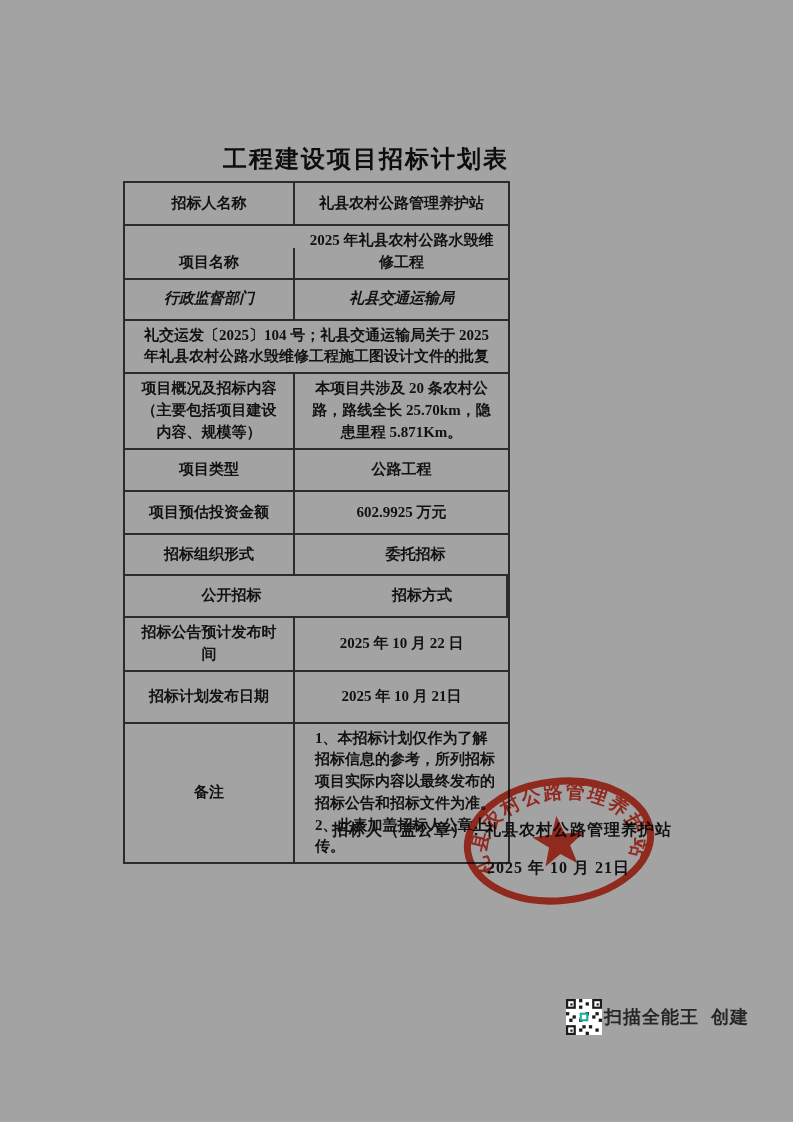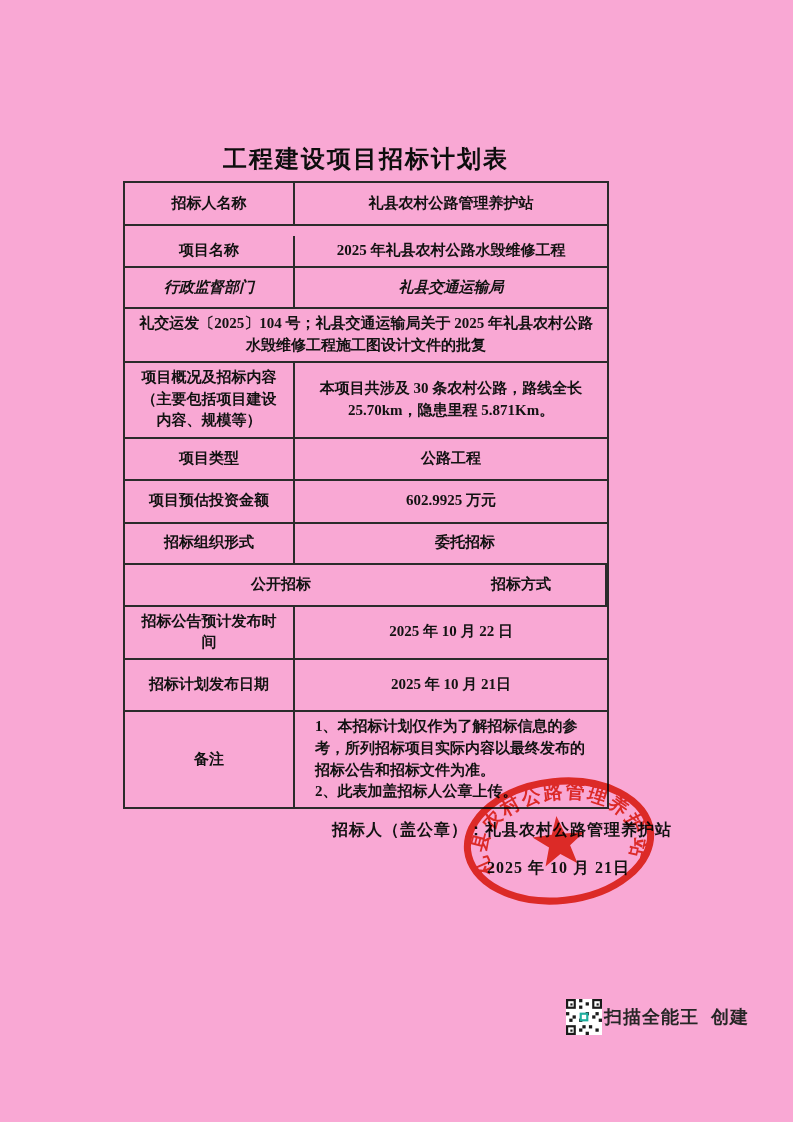--- a/index.html
+++ b/index.html
@@ -1,36 +1,36 @@
 <!DOCTYPE html>
 <html><head>
 <meta charset="utf-8">
 <style>
   html,body{margin:0;padding:0;background:#e9e9e9;}
   .page{
     position:relative;
     width:793px;height:1122px;
     margin:0 auto;
-    background:#f9a8d4;
+    background:#a3a3a3;
     font-family:"Liberation Serif","DejaVu Serif",serif;
     color:#121212;
     overflow:hidden;
   }
   .doc-title{
     position:absolute;
     top:143px;left:123px;width:486px;
     text-align:center;
     font-family:"Liberation Sans","DejaVu Sans",sans-serif;
     font-size:24px;font-weight:700;
     letter-spacing:2px;
     color:#0e0e0e;
   }
   .tbl{
     position:absolute;
-    top:181px;left:123px;width:486px;
+    top:181px;left:123px;width:387px;
     border:2px solid #2b2b2b;
     box-sizing:border-box;
   }
   .tr{display:flex;border-bottom:2px solid #2b2b2b;}
   .tr:last-child{border-bottom:none;}
   .td{
     box-sizing:border-box;
     display:flex;align-items:center;justify-content:center;
     font-size:15px;line-height:1.45;
     padding:4px 10px;
@@ -99,21 +99,21 @@
     </div>
     <div class="tr">
       <div class="td label">行政监督部门</div>
       <div class="td value">礼县交通运输局</div>
     </div>
     <div class="tr">
       <div class="td value">礼交运发〔2025〕104 号；礼县交通运输局关于 2025 年礼县农村公路水毁维修工程施工图设计文件的批复</div>
     </div>
     <div class="tr">
       <div class="td label">项目概况及招标内容（主要包括项目建设内容、规模等）</div>
-      <div class="td value">本项目共涉及 30 条农村公路，路线全长 25.70km，隐患里程 5.871Km。</div>
+      <div class="td value">本项目共涉及 20 条农村公路，路线全长 25.70km，隐患里程 5.871Km。</div>
     </div>
     <div class="tr">
       <div class="td label">项目类型</div>
       <div class="td value">公路工程</div>
     </div>
     <div class="tr">
       <div class="td label">项目预估投资金额</div>
       <div class="td value">602.9925 万元</div>
     </div>
     <div class="tr">

